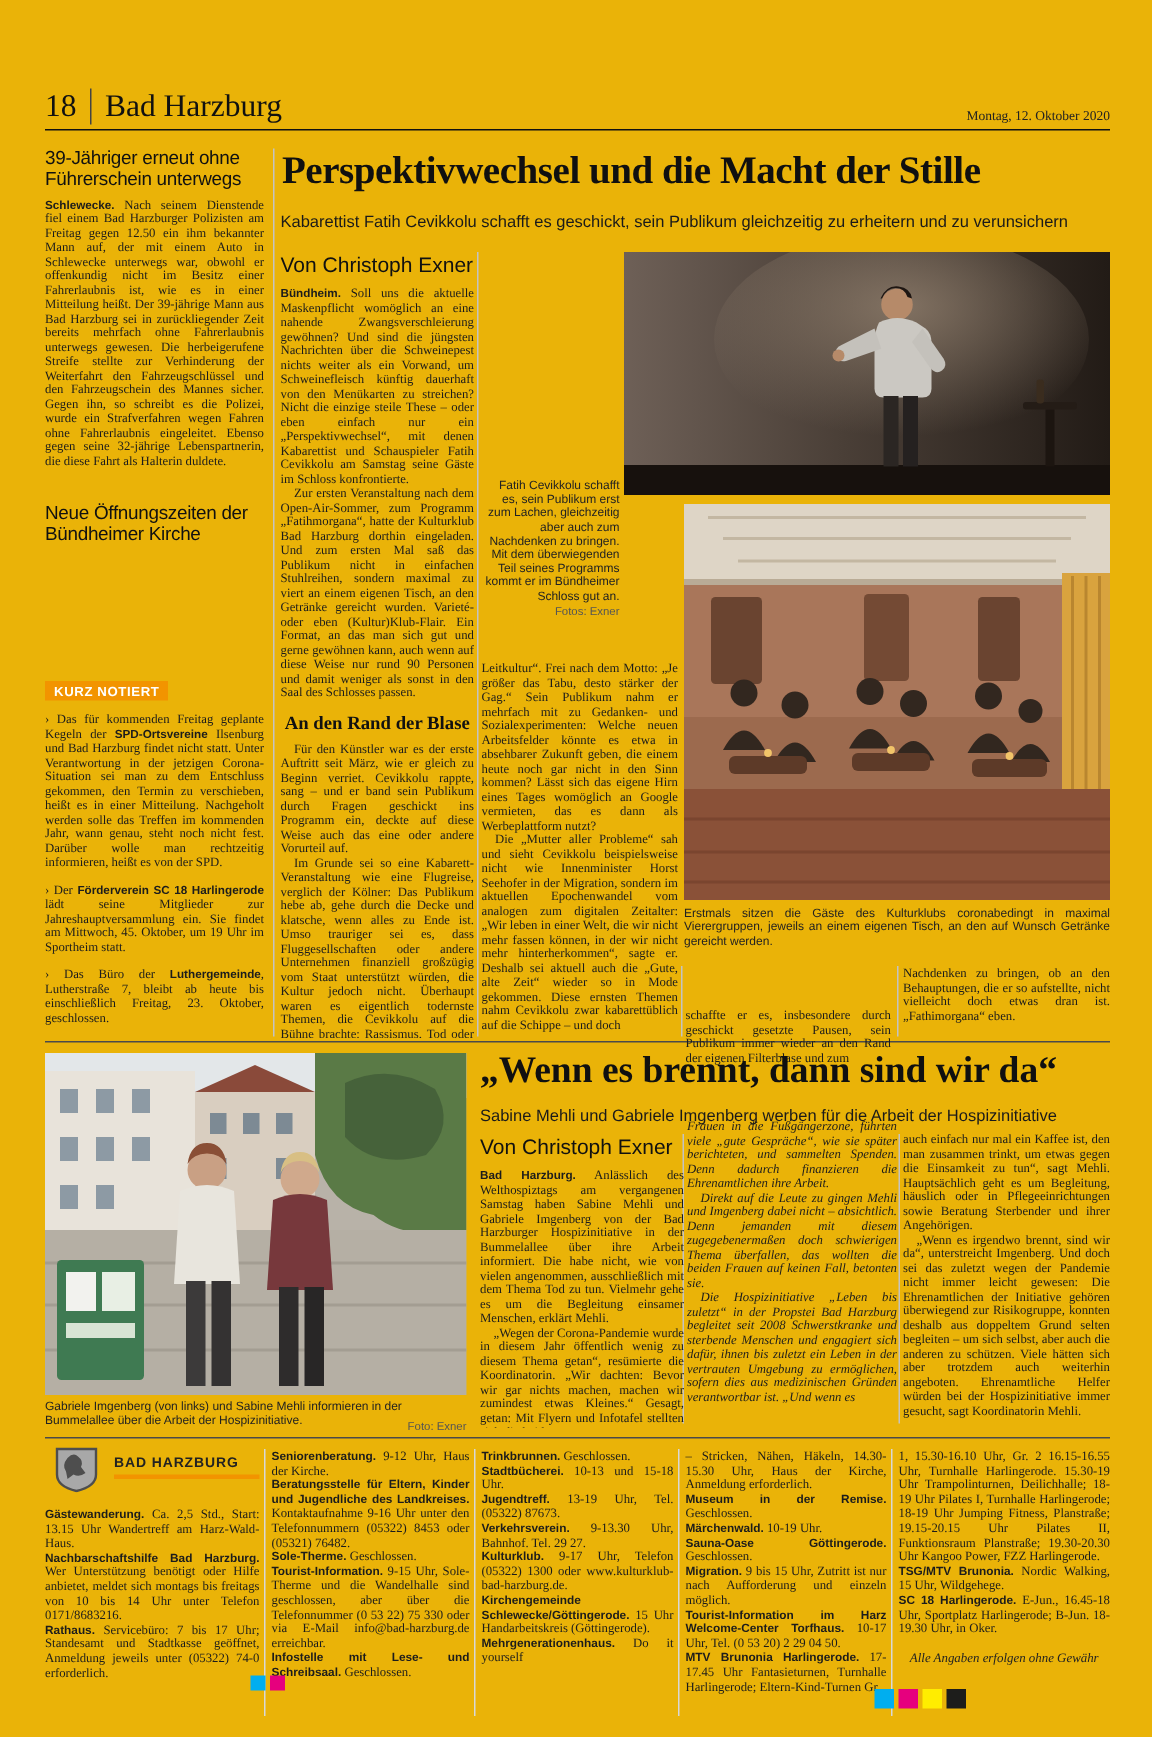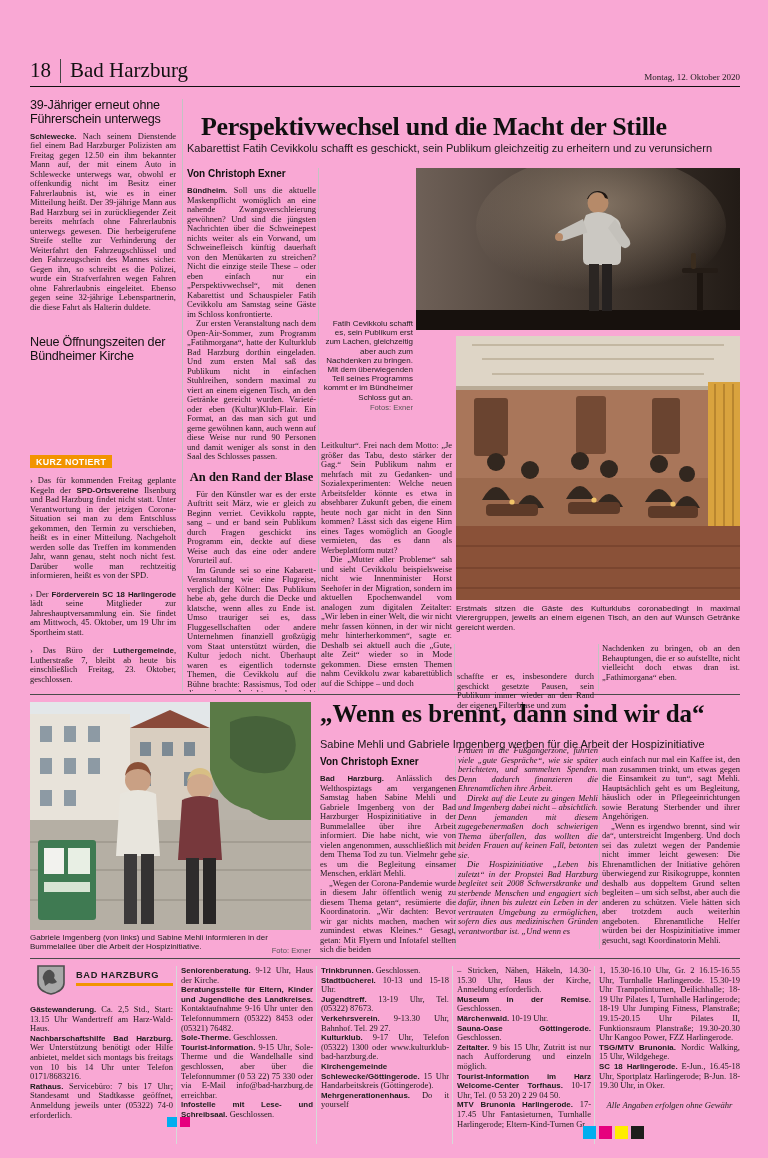--- a/index.html
+++ b/index.html
@@ -1,33 +1,33 @@
 <!DOCTYPE html>
 <html lang="de"><head>
 <meta charset="utf-8">
 <style>
   html,body{margin:0;padding:0;background:#e9e9e9;}
-  .page{position:relative;width:768px;height:1158px;background:#f9a8d4;overflow:hidden;
+  .page{position:relative;width:768px;height:1158px;background:#eab308;overflow:hidden;
         font-family:"Liberation Serif","DejaVu Serif",serif;color:#1c1c1c;}
   p{margin:0;}
 
   
   .masthead{position:absolute;left:30px;top:50px;width:710px;height:36px;
             border-bottom:1.4px solid #111;display:flex;align-items:flex-end;}
   .pageno{font-size:21px;color:#111;padding-bottom:3px;}
   .mast-sep{display:inline-block;width:1px;height:24px;background:#444;margin:0 9px 3px 9px;}
   .section-title{font-size:21px;color:#111;padding-bottom:3px;}
   .issue-date{margin-left:auto;font-size:9px;color:#222;padding-bottom:4px;}
 
   
   .bt{font-size:8.5px;line-height:9.5px;text-align:justify;color:#1c1c1c;}
   .ind{text-indent:9px;}
   .lead-in{font-family:"Liberation Sans","DejaVu Sans",sans-serif;font-weight:bold;font-size:7.8px;}
-  .byline{font-family:"Liberation Sans","DejaVu Sans",sans-serif;font-weight:bold;
-          font-size:10px;margin-bottom:7px;color:#111;}
+  .byline{font-family:"Liberation Sans","DejaVu Sans",sans-serif;font-weight:normal;
+          font-size:14px;margin-bottom:7px;color:#111;}
   .bodycol{overflow:hidden;}
   .crosshead{font-size:12.5px;font-weight:bold;text-align:center;margin:8px 0 5px 0;color:#111;}
 
   
   .sidebar{position:absolute;left:30px;top:99px;width:146px;height:594px;}
   .sb-art{position:absolute;left:0;width:146px;}
   .sb-art h2{font-family:"Liberation Sans","DejaVu Sans",sans-serif;font-size:12.6px;
              line-height:13.8px;font-weight:normal;margin:0 0 5px 0;color:#111;letter-spacing:-0.2px;}
   .sb-a1{top:0;} .sb-a2{top:237px;} .sb-kn{top:352px;}
   .kn-badge{display:inline-block;background:#f29400;color:#fff;
@@ -47,21 +47,21 @@
   .vr-f1{left:176px;top:966px;height:178px;background:#d8d8d8;}
   .vr-f2{left:316px;top:966px;height:178px;background:#d8d8d8;}
   .vr-f3{left:452px;top:966px;height:178px;background:#d8d8d8;}
   .vr-f4{left:594px;top:966px;height:178px;background:#d8d8d8;}
   .hrule{position:absolute;left:30px;width:710px;height:1px;background:#4a4a4a;}
   .rule-mid{top:694px;} .rule-foot{top:958px;}
 
   
   .main{position:absolute;left:187px;top:98px;width:553px;height:596px;}
   .m-head{position:absolute;top:0;left:0;width:553px;font-size:26px;line-height:30px;
-          font-weight:bold;margin:14px;color:#101010;letter-spacing:-0.3px;}
+          font-weight:bold;margin:1px;color:#101010;letter-spacing:-0.3px;}
   .m-sub{position:absolute;top:44px;left:0;width:553px;
          font-family:"Liberation Sans","DejaVu Sans",sans-serif;font-size:11px;color:#1a1a1a;}
   .m-col1{position:absolute;top:70px;left:0;width:129px;height:524px;}
   .photo1{position:absolute;top:70px;left:229px;width:324px;height:162px;}
   .cap1{position:absolute;top:221px;left:134px;width:92px;text-align:right;
         font-family:"Liberation Sans","DejaVu Sans",sans-serif;font-size:8px;line-height:9.2px;color:#222;}
   .cap1 .photo-credit{display:block;margin-top:1px;}
   .photo-credit{font-family:"Liberation Sans","DejaVu Sans",sans-serif;font-size:7.6px;color:#555;}
   .m-col2{position:absolute;top:343px;left:134px;width:131px;height:250px;}
   .photo2{position:absolute;top:238px;left:269px;width:284px;height:264px;}
@@ -382,21 +382,21 @@
     <p class="fentry"><b>Kulturklub.</b><span> 9-17 Uhr, Telefon (05322) 1300 oder www.kulturklub-bad-harzburg.de.</span></p>
     <p class="fentry"><b>Kirchengemeinde Schlewecke/Göttingerode.</b><span> 15 Uhr Handarbeitskreis (Göttingerode).</span></p>
     <p class="fentry"><b>Mehrgenerationenhaus.</b><span> Do it yourself</span></p>
   </div>
 
   <div class="f-col f-col4">
     <p class="fentry"><b></b><span>– Stricken, Nähen, Häkeln, 14.30-15.30 Uhr, Haus der Kirche, Anmeldung erforderlich.</span></p>
     <p class="fentry"><b>Museum in der Remise.</b><span> Geschlossen.</span></p>
     <p class="fentry"><b>Märchenwald.</b><span> 10-19 Uhr.</span></p>
     <p class="fentry"><b>Sauna-Oase Göttingerode.</b><span> Geschlossen.</span></p>
-    <p class="fentry"><b>Zeitalter.</b><span> 9 bis 15 Uhr, Zutritt ist nur nach Aufforderung und einzeln möglich.</span></p>
+    <p class="fentry"><b>Migration.</b><span> 9 bis 15 Uhr, Zutritt ist nur nach Aufforderung und einzeln möglich.</span></p>
     <p class="fentry"><b>Tourist-Information im Harz Welcome-Center Torfhaus.</b><span> 10-17 Uhr, Tel. (0 53 20) 2 29 04 50.</span></p>
     <p class="fentry"><b>MTV Brunonia Harlingerode.</b><span> 17-17.45 Uhr Fantasieturnen, Turnhalle Harlingerode; Eltern-Kind-Turnen Gr.</span></p>
   </div>
 
   <div class="f-col f-col5">
     <p class="fentry"><b></b><span>1, 15.30-16.10 Uhr, Gr. 2 16.15-16.55 Uhr, Turnhalle Harlingerode. 15.30-19 Uhr Trampolinturnen, Deilichhalle; 18-19 Uhr Pilates I, Turnhalle Harlingerode; 18-19 Uhr Jumping Fitness, Planstraße; 19.15-20.15 Uhr Pilates II, Funktionsraum Planstraße; 19.30-20.30 Uhr Kangoo Power, FZZ Harlingerode.</span></p>
     <p class="fentry"><b>TSG/MTV Brunonia.</b><span> Nordic Walking, 15 Uhr, Wildgehege.</span></p>
     <p class="fentry"><b>SC 18 Harlingerode.</b><span> E-Jun., 16.45-18 Uhr, Sportplatz Harlingerode; B-Jun. 18-19.30 Uhr, in Oker.</span></p>
     <p class="disclaimer">Alle Angaben erfolgen ohne Gewähr</p>
   </div>

